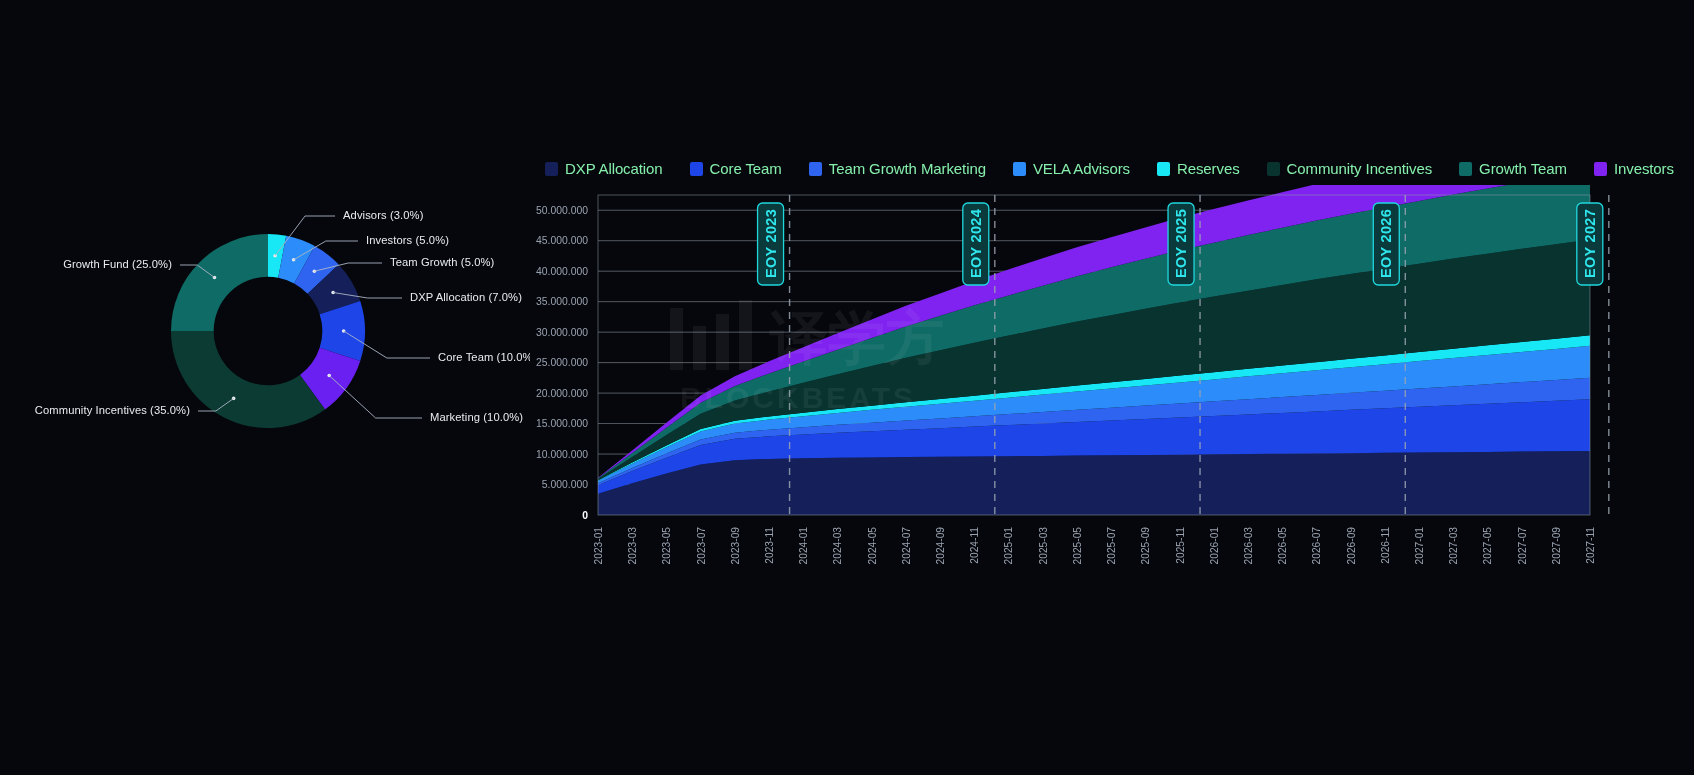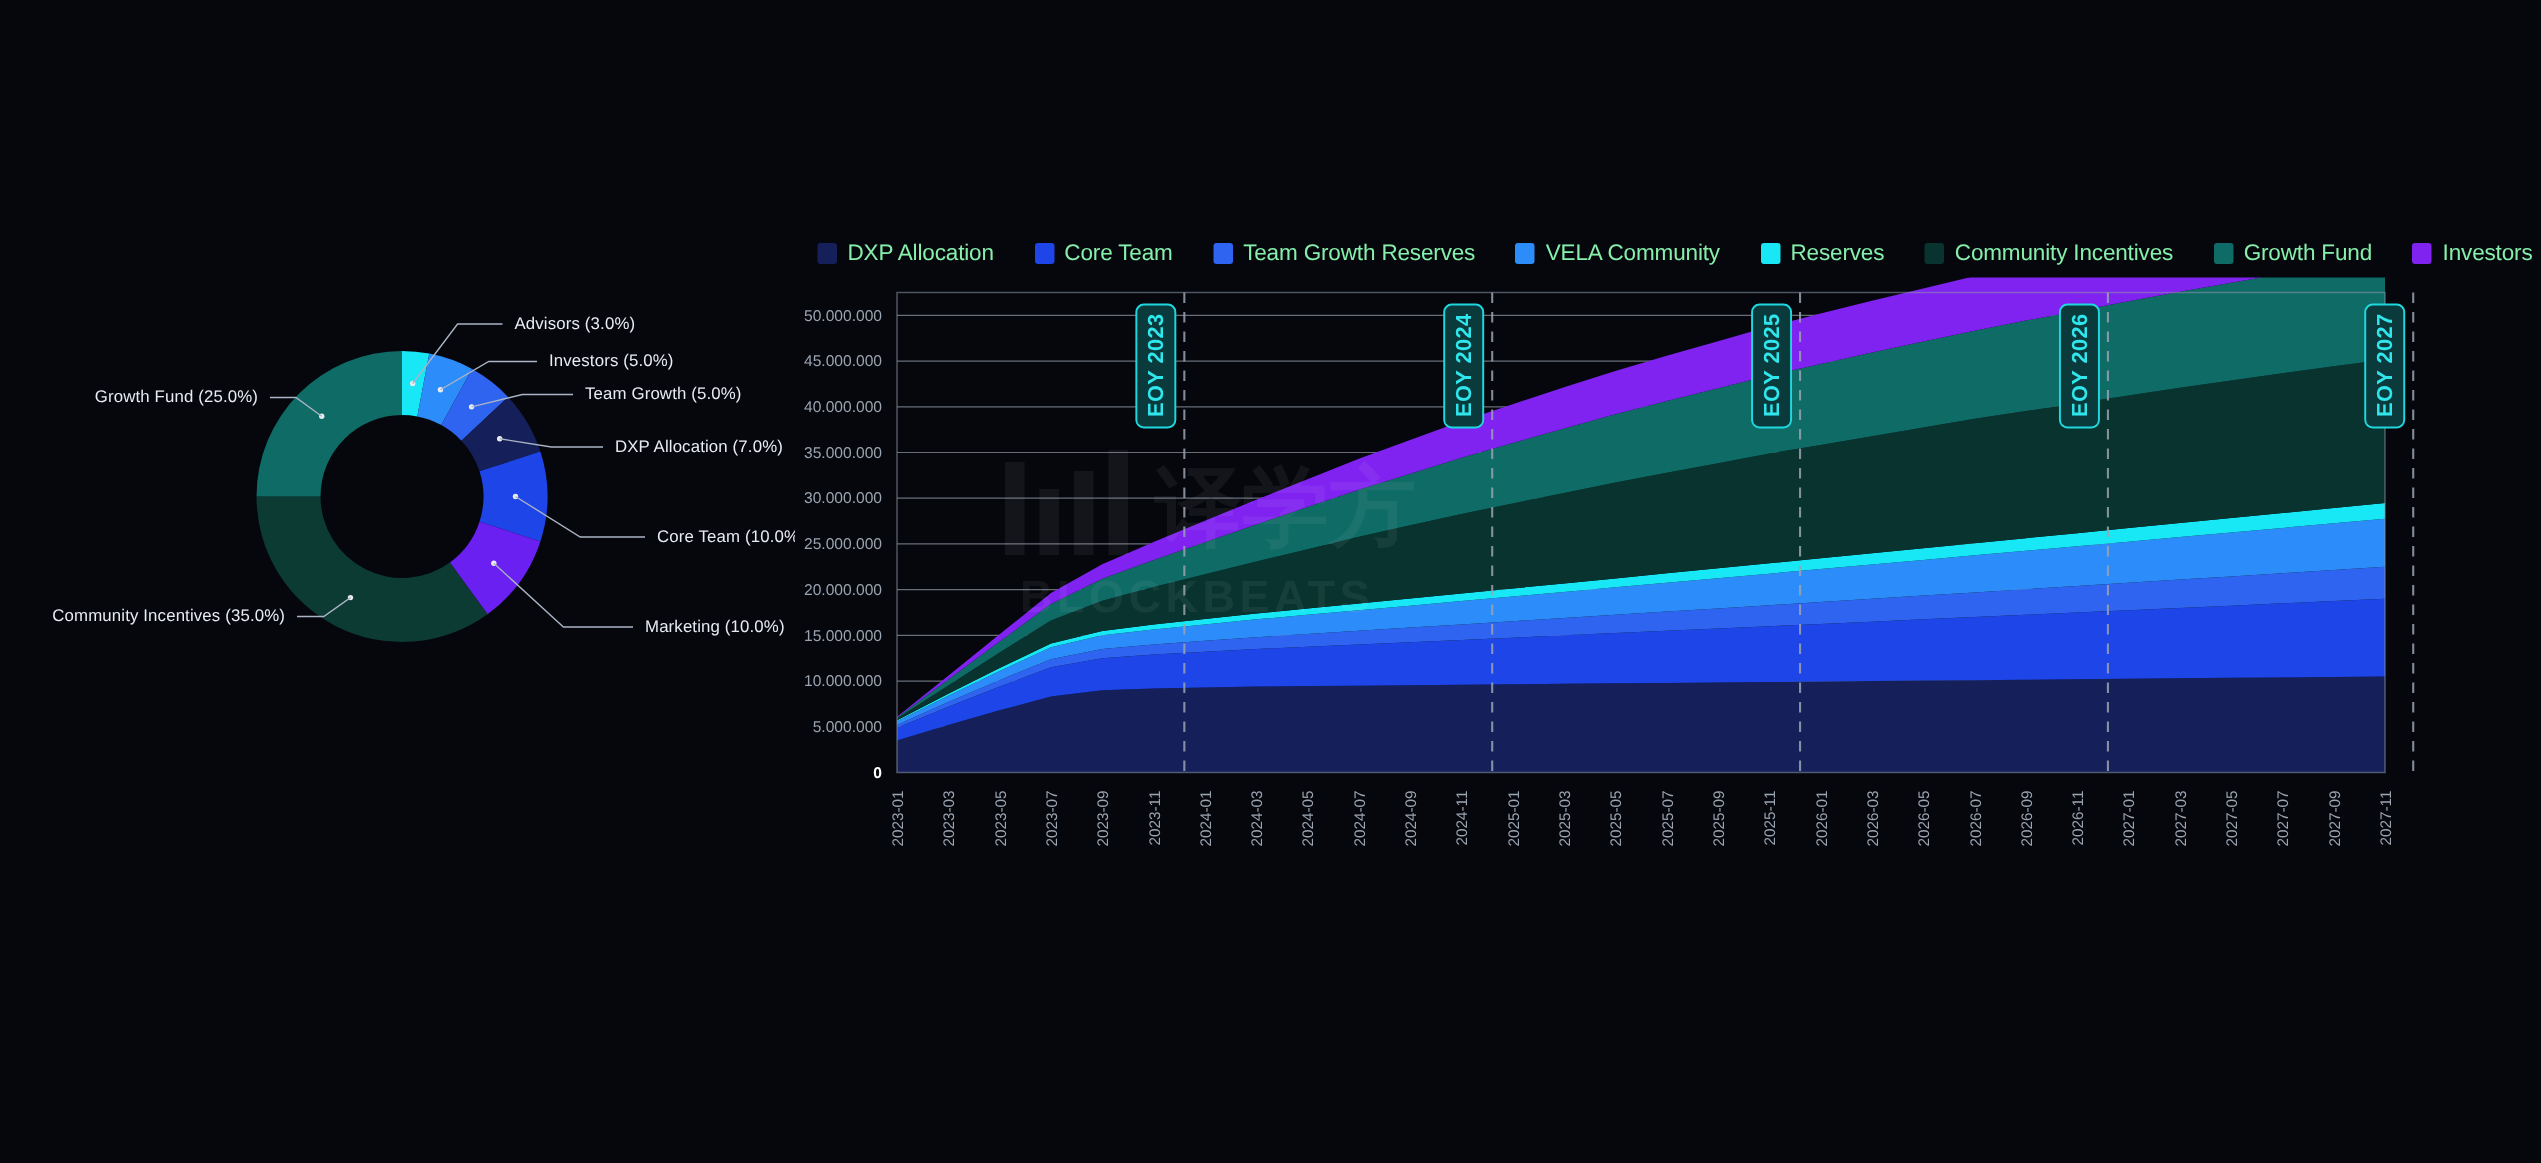--- a/index.html
+++ b/index.html
@@ -139,37 +139,37 @@
       <div class="legend-item">
         <span class="legend-swatch" style="background: rgb(21, 32, 90);"></span>
         <span class="legend-text">DXP Allocation</span>
       </div>
       <div class="legend-item">
         <span class="legend-swatch" style="background: rgb(29, 69, 232);"></span>
         <span class="legend-text">Core Team</span>
       </div>
       <div class="legend-item">
         <span class="legend-swatch" style="background: rgb(47, 100, 240);"></span>
-        <span class="legend-text">Team Growth Reserves</span>
+        <span class="legend-text">Team Growth Marketing</span>
       </div>
       <div class="legend-item">
         <span class="legend-swatch" style="background: rgb(44, 141, 250);"></span>
-        <span class="legend-text">VELA Community</span>
+        <span class="legend-text">VELA Advisors</span>
       </div>
       <div class="legend-item">
         <span class="legend-swatch" style="background: rgb(24, 231, 245);"></span>
         <span class="legend-text">Reserves</span>
       </div>
       <div class="legend-item">
         <span class="legend-swatch" style="background: rgb(8, 51, 46);"></span>
         <span class="legend-text">Community Incentives</span>
       </div>
       <div class="legend-item">
         <span class="legend-swatch" style="background: rgb(14, 107, 102);"></span>
-        <span class="legend-text">Growth Fund</span>
+        <span class="legend-text">Growth Team</span>
       </div>
       <div class="legend-item">
         <span class="legend-swatch" style="background: rgb(128, 35, 240);"></span>
         <span class="legend-text">Investors</span>
       </div>
     </div>
 
   <div id="area-wrap">
     <svg id="area-svg" width="1164" height="420" viewBox="0 0 1164 420">
       <defs>

